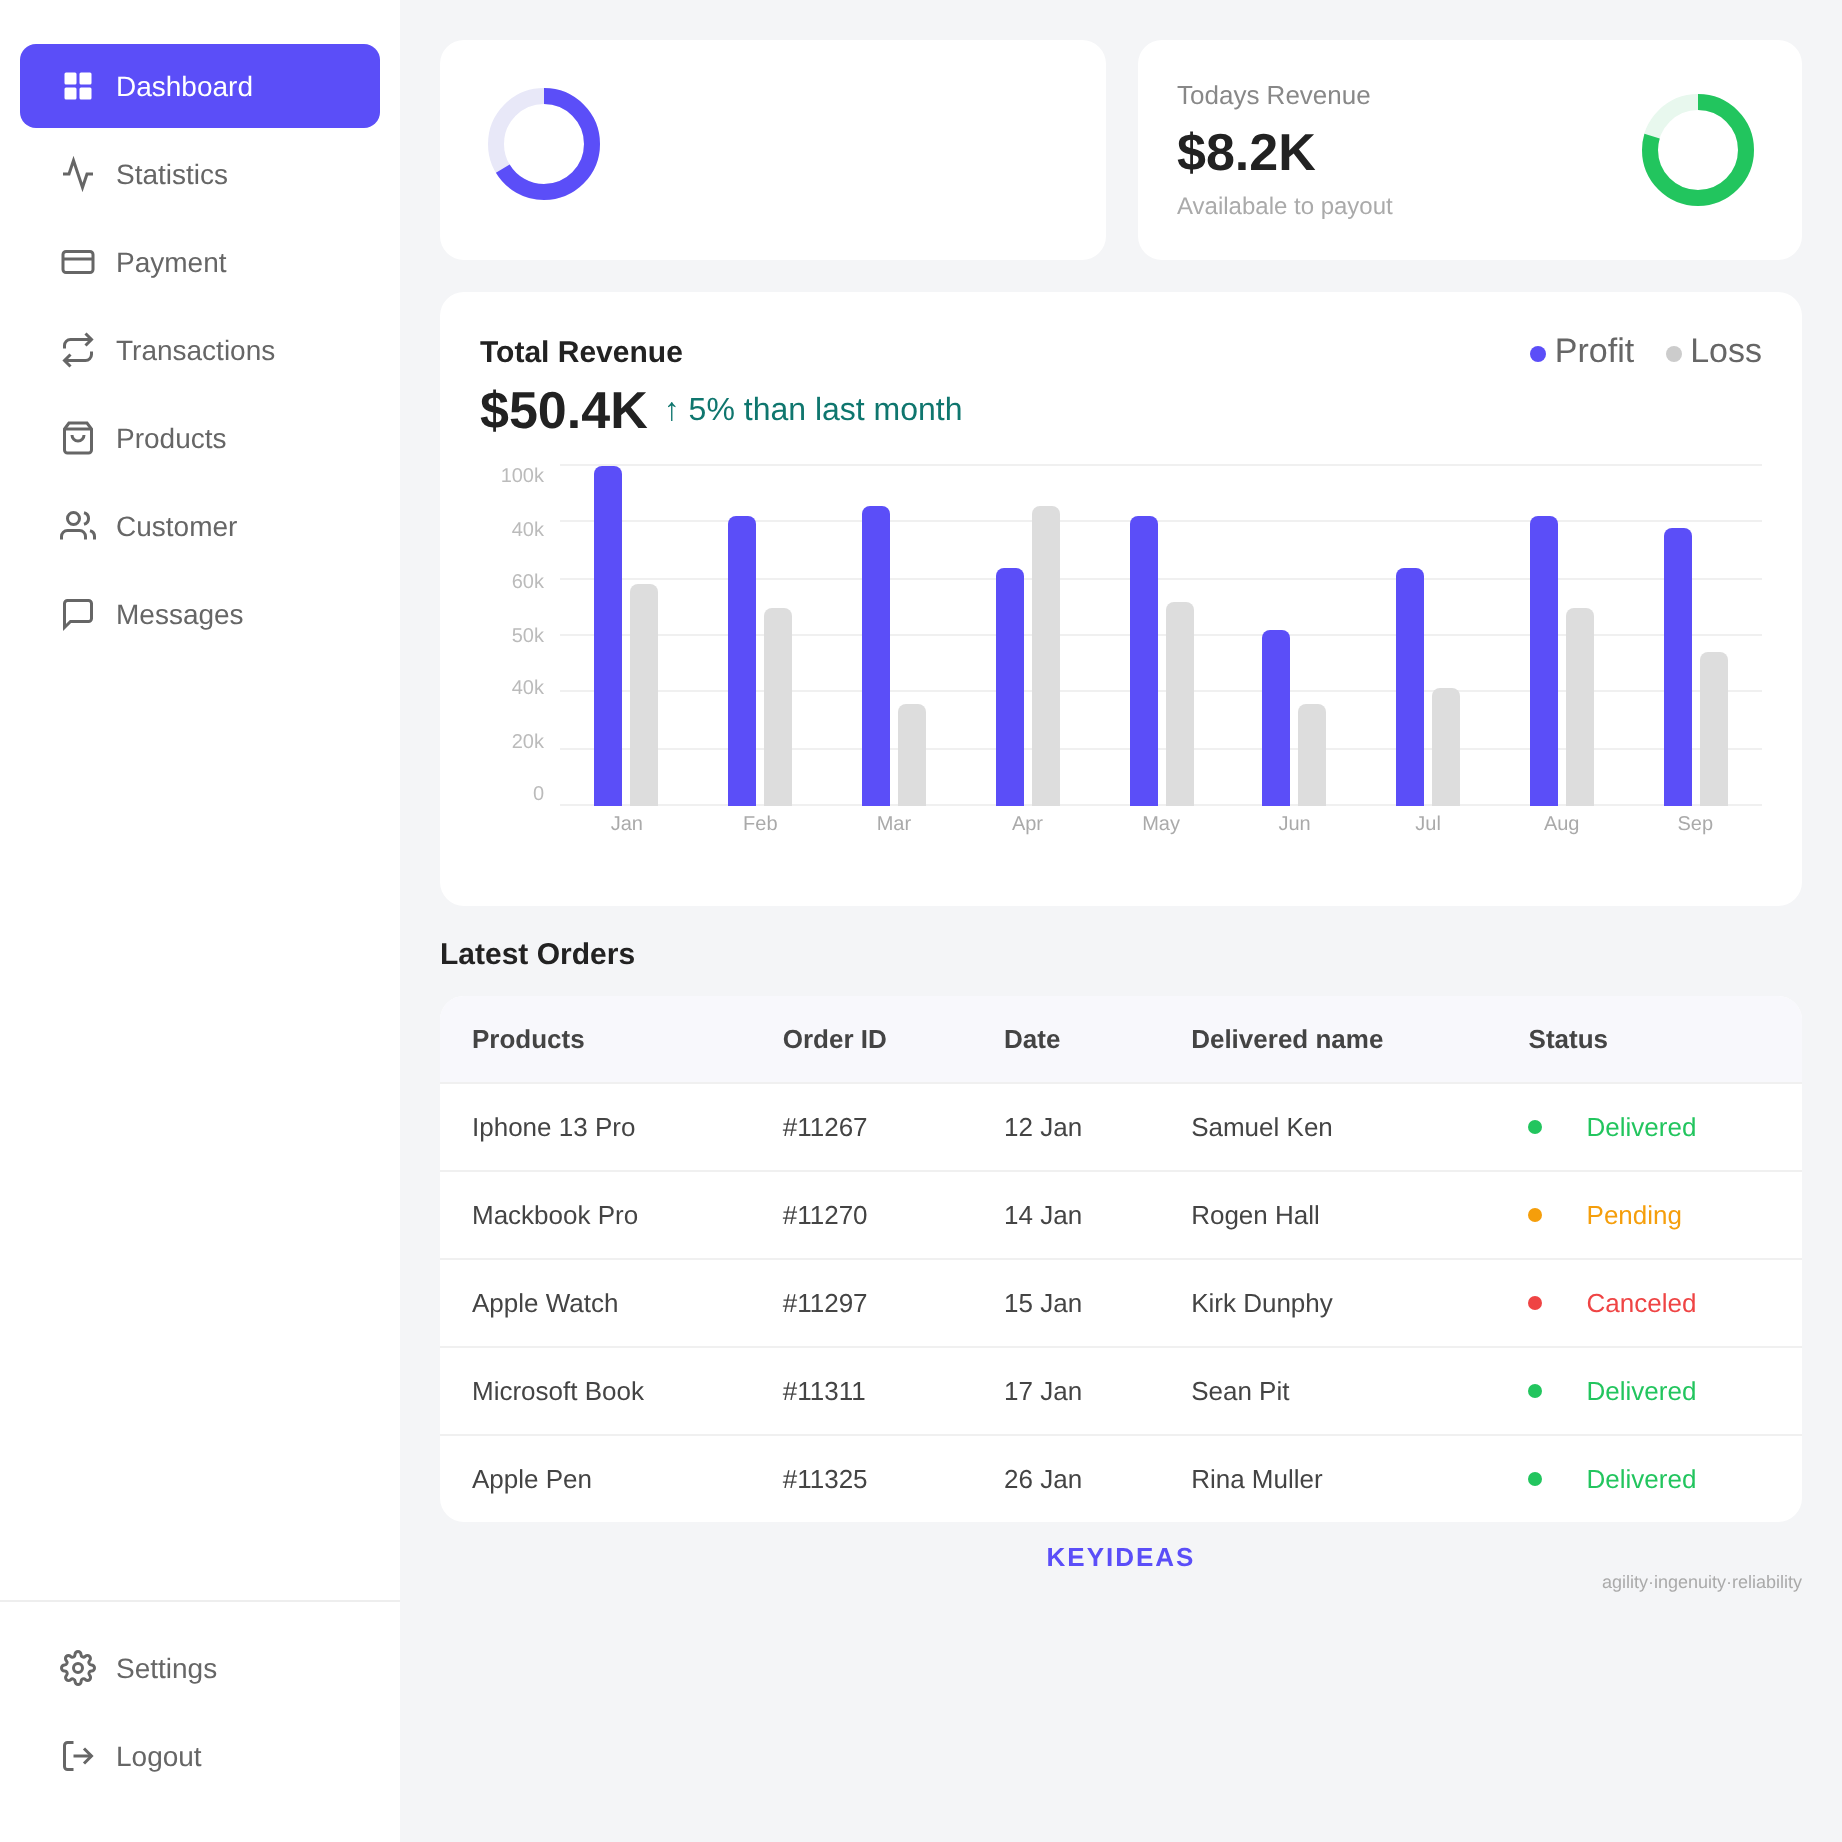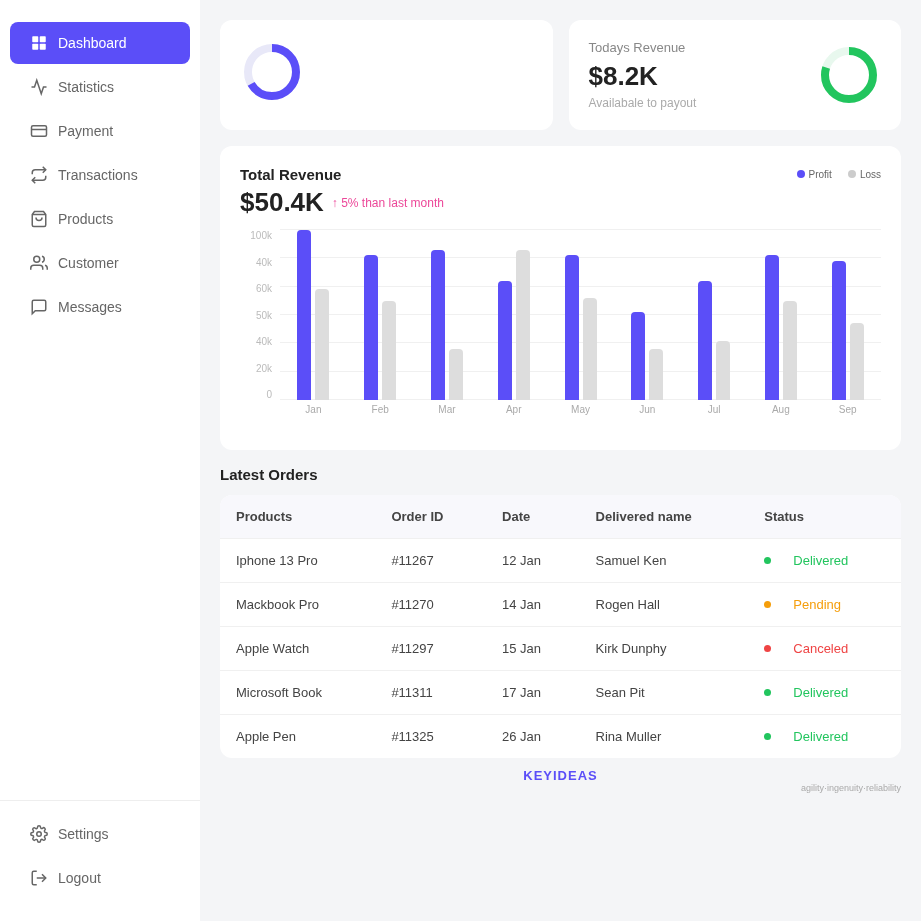--- a/index.html
+++ b/index.html
@@ -76,24 +76,24 @@
       padding: 20px;
       margin-bottom: 16px;
     }
     .revenue-header {
       display: flex;
       align-items: center;
       justify-content: space-between;
       margin-bottom: 4px;
     }
     .revenue-title { font-size: 15px; font-weight: 600; color: #222; }
-    .legend { display: flex; gap: 16px; align-items: center; font-size: 10px; color: #666; }
+    .legend { display: flex; gap: 16px; align-items: center; font-size: 17px; color: #666; }
     .legend-dot { width: 8px; height: 8px; border-radius: 50%; display: inline-block; margin-right: 4px; }
     .revenue-amount { font-size: 26px; font-weight: 700; color: #222; }
-    .revenue-growth { font-size: 12px; color: #ec4899; margin-left: 8px; }
+    .revenue-growth { font-size: 16px; color: #0f766e; margin-left: 8px; }
 
     
     .chart-area {
       margin-top: 12px;
       position: relative;
       height: 200px;
     }
     .chart-inner {
       display: flex;
       align-items: flex-end;

